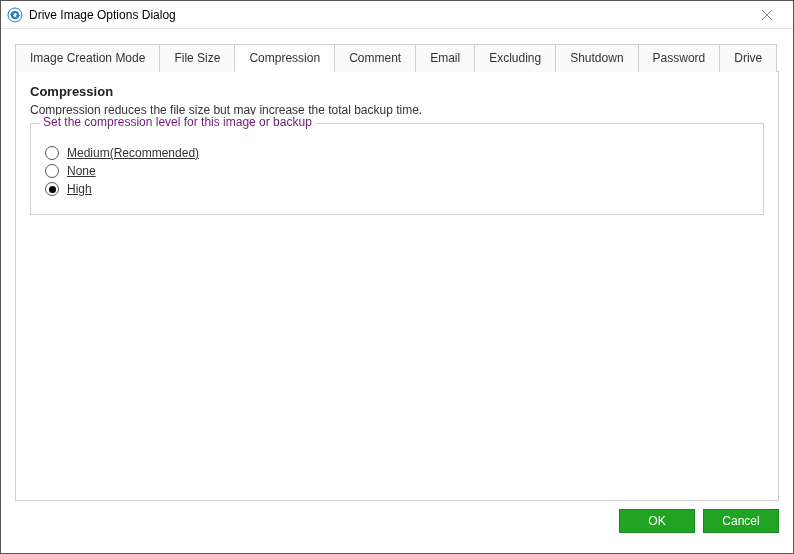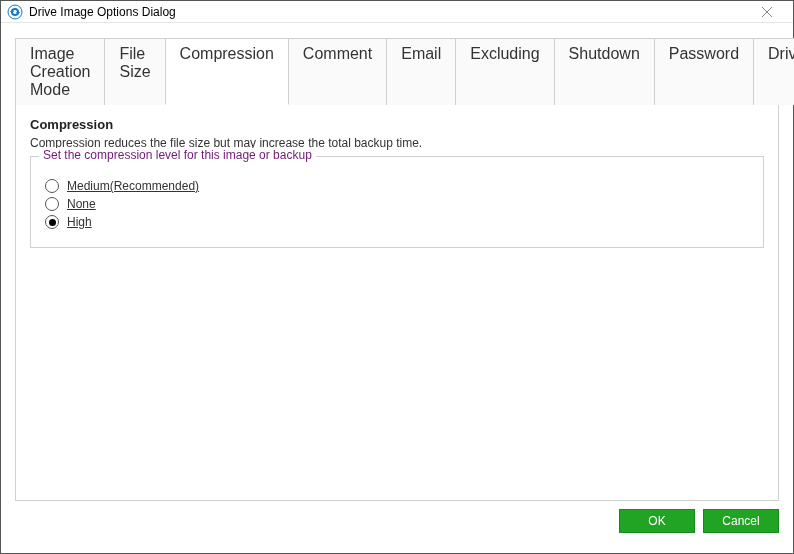--- a/index.html
+++ b/index.html
@@ -17,21 +17,21 @@
     }
     .window {
       width: 794px;
       height: 554px;
       border: 1px solid #555;
       background: #fff;
       display: flex;
       flex-direction: column;
     }
     .titlebar {
-      height: 22px;
+      height: 28px;
       background: #fff;
       display: flex;
       align-items: center;
       padding: 0 6px;
       border-bottom: 1px solid #e5e5e5;
     }
     .titlebar .app-icon {
       width: 16px;
       height: 16px;
       margin-right: 6px;
@@ -58,21 +58,21 @@
       padding: 14px 14px 8px 14px;
       display: flex;
       flex-direction: column;
     }
     .tabs {
       display: flex;
       border-bottom: 1px solid #d0d0d0;
     }
     .tab {
       padding: 6px 14px;
-      font-size: 16px;
+      font-size: 12px;
       color: #333;
       border: 1px solid #d0d0d0;
       border-bottom: none;
       background: #fafafa;
       margin-right: -1px;
       cursor: pointer;
       position: relative;
       top: 1px;
     }
     .tab.active {

